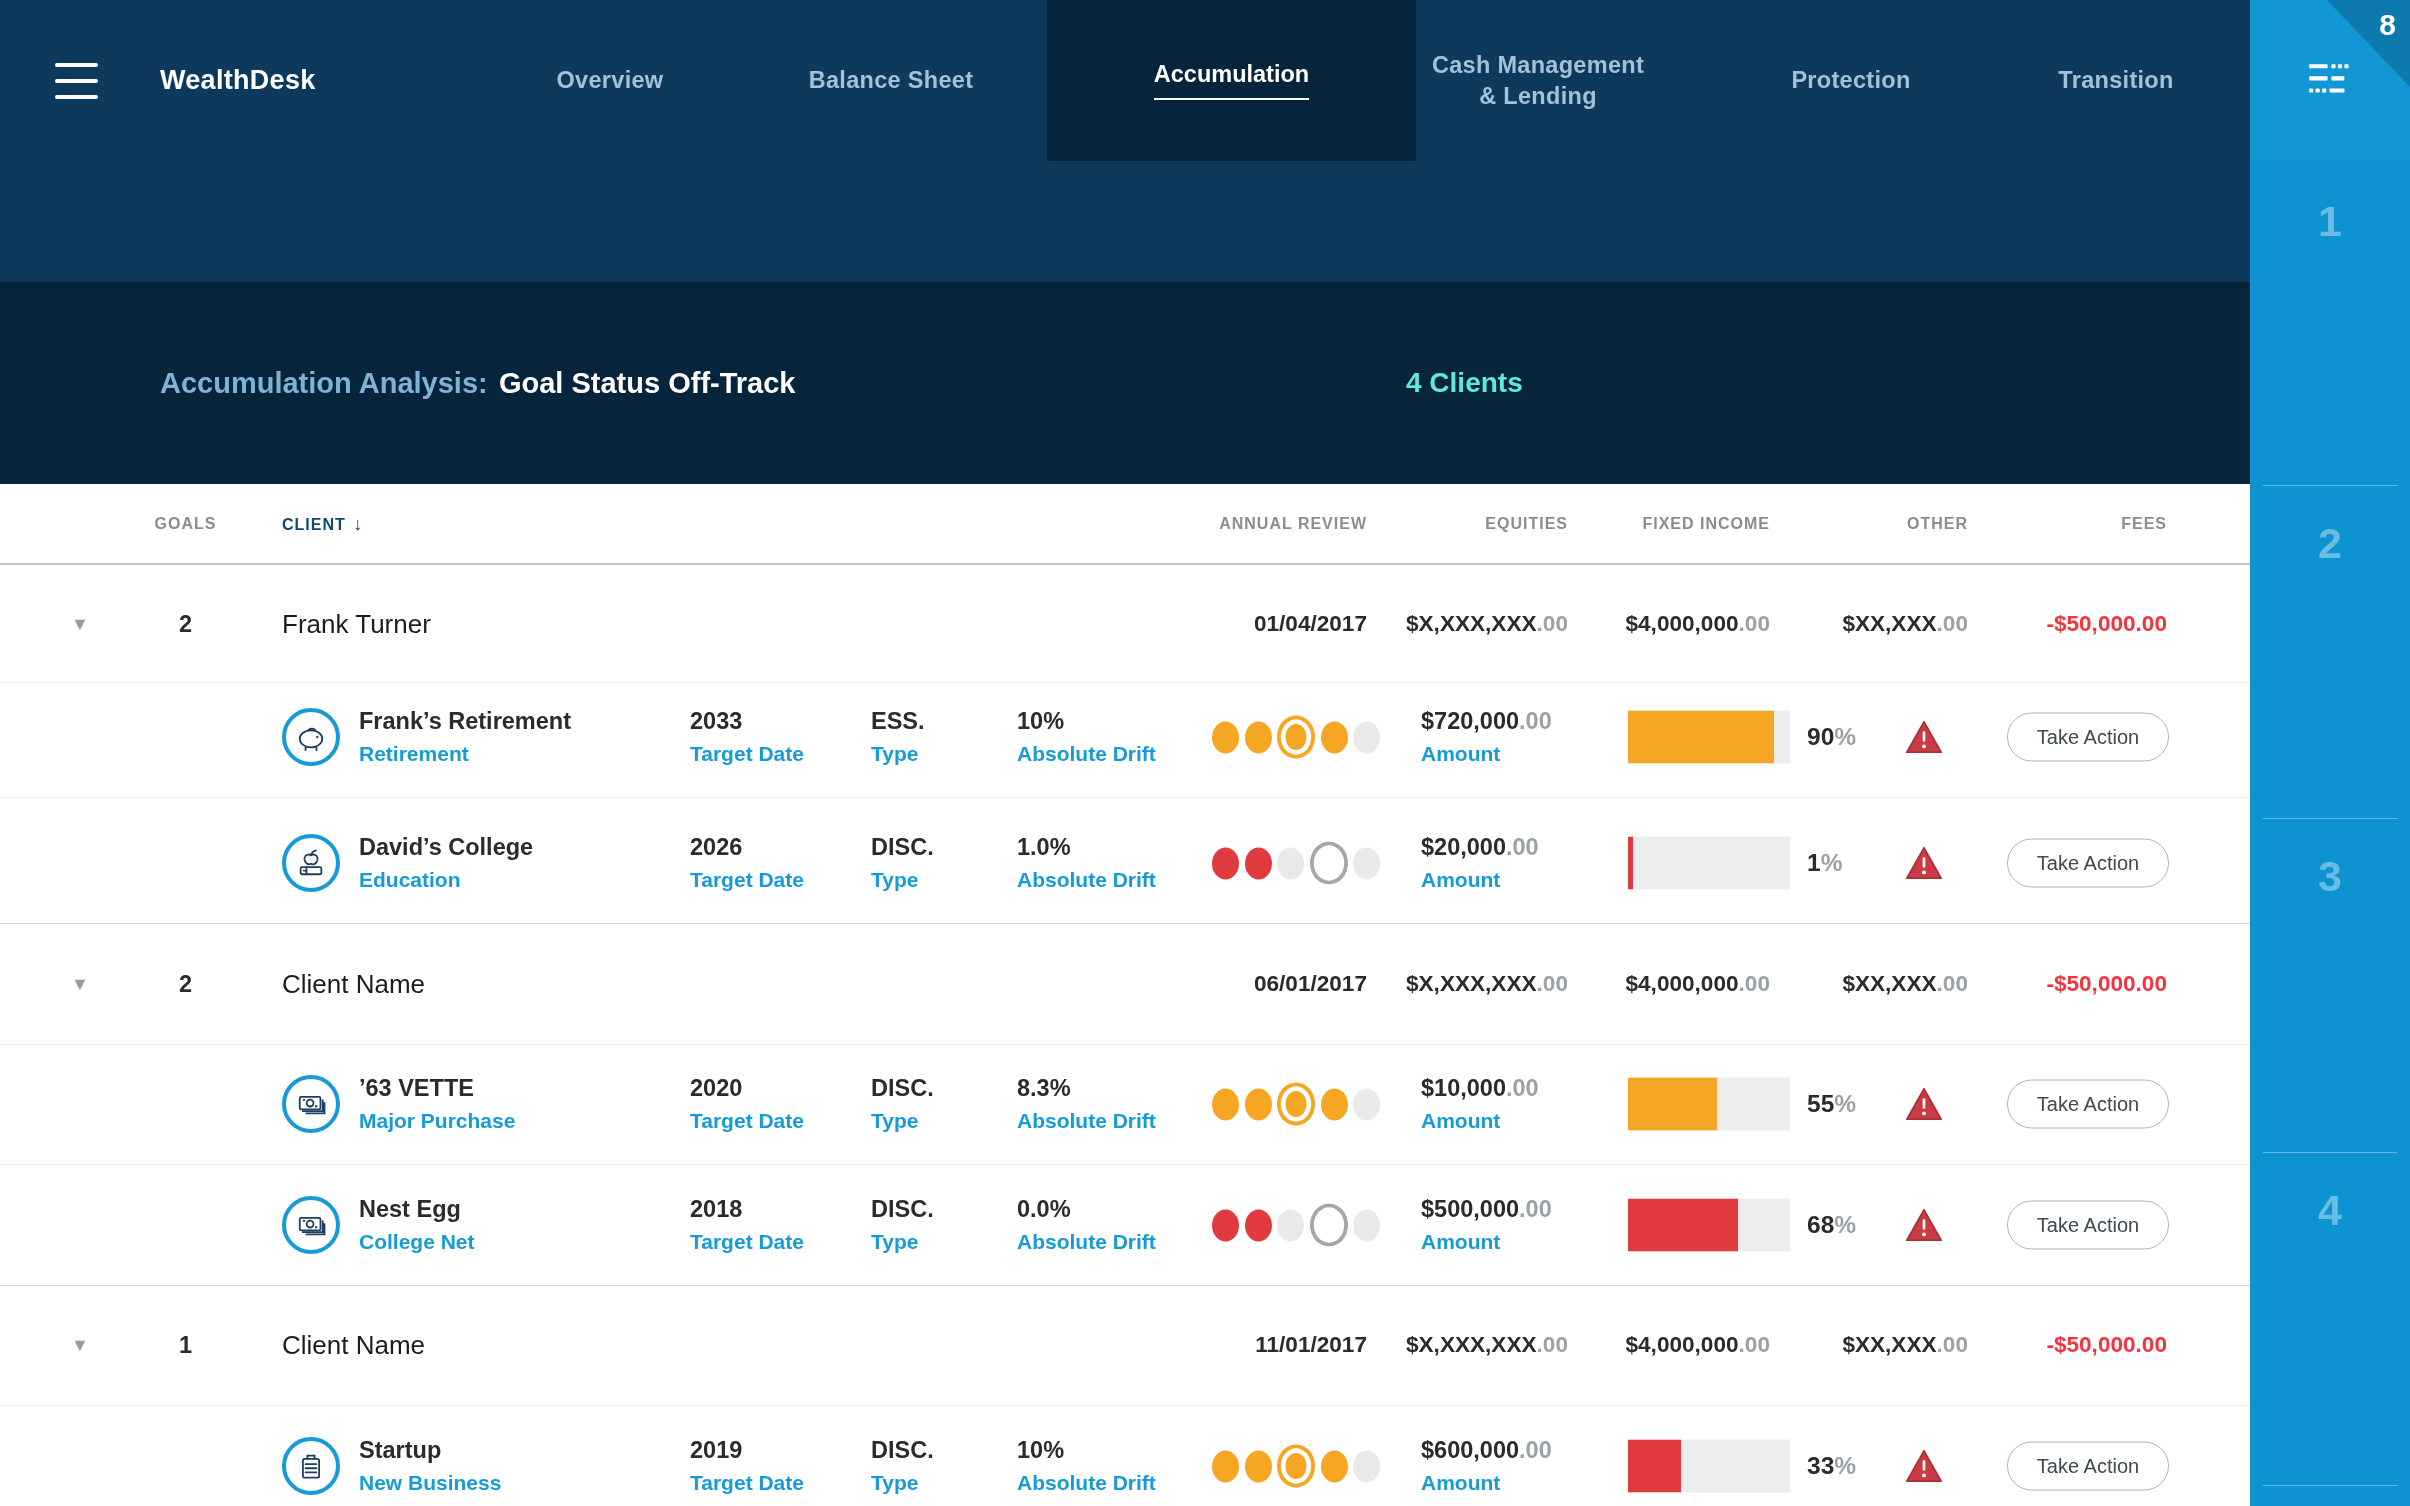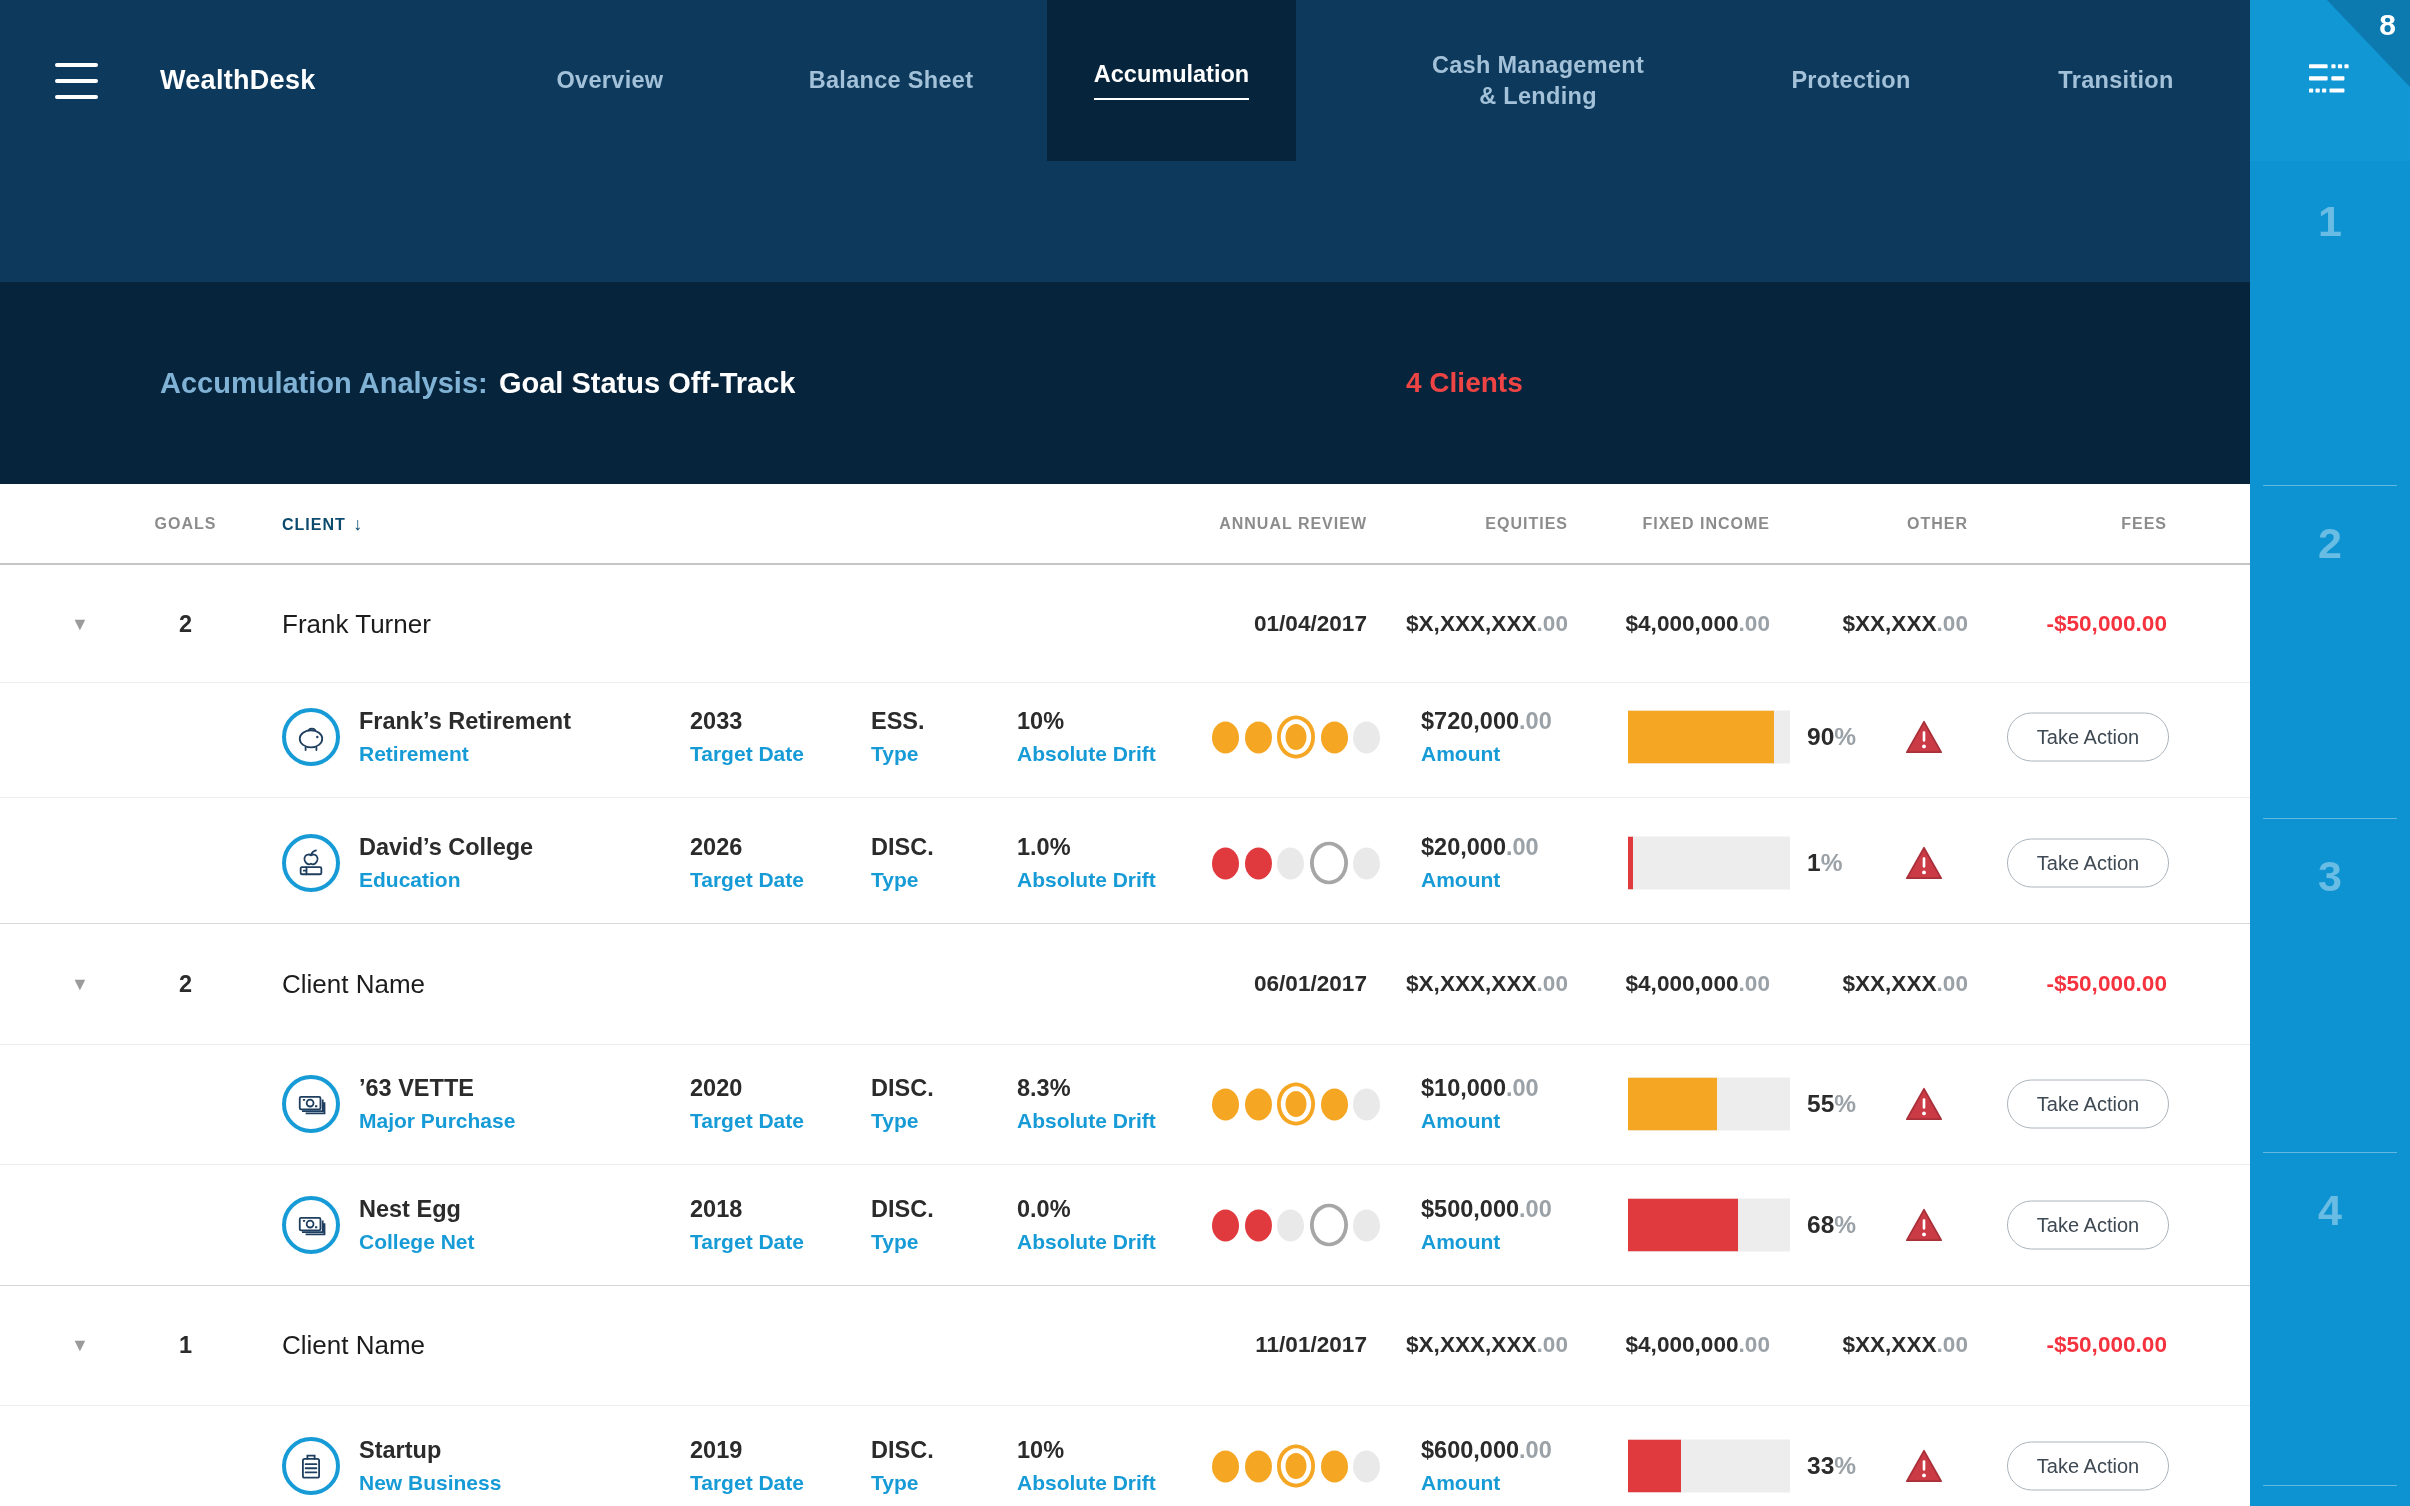--- a/index.html
+++ b/index.html
@@ -8,40 +8,40 @@
     position:relative; width:2411px; height:1507px; overflow:hidden; background:#fff;
     font-family:"Liberation Sans","DejaVu Sans",sans-serif; -webkit-font-smoothing:antialiased;
   }
   
   .nav{position:absolute;left:0;top:0;width:2250px;height:161px;background:#0D3A5C;}
   .hamburger{position:absolute;left:55px;top:63px;width:43px;height:36px;display:flex;flex-direction:column;justify-content:space-between;cursor:pointer;}
   .hamburger i{display:block;height:4.2px;background:#fff;border-radius:1.9px;}
   .brand{position:absolute;left:160px;top:0;height:161px;display:flex;align-items:center;color:#fff;font-size:27px;font-weight:700;letter-spacing:0.3px;}
   .tab{position:absolute;top:0;height:161px;display:flex;align-items:center;justify-content:center;transform:translateX(-50%);color:#A3C1D8;font-size:23.5px;font-weight:600;letter-spacing:0.3px;cursor:pointer;white-space:nowrap;}
   .tab.two-line{flex-direction:column;line-height:1.3;}
-  .tab-active-block{position:absolute;left:1047px;top:0;width:249px;height:161px;background:#07243D;display:flex;align-items:center;justify-content:center;cursor:pointer;}
+  .tab-active-block{position:absolute;left:1047px;top:0;width:369px;height:161px;background:#07243D;display:flex;align-items:center;justify-content:center;cursor:pointer;}
   .tab-active-block .tab-label{color:#fff;font-size:23.5px;font-weight:700;padding-bottom:9.4px;border-bottom:2.8px solid #fff;}
   
   .lookup-row{position:absolute;left:0;top:161px;width:2250px;height:121px;background:#0D3A5C;}
   .lookup-field{position:absolute;left:89px;top:179px;width:397px;height:87px;display:flex;align-items:flex-start;justify-content:space-between;border-bottom:4.7px dotted #1E9CD7;cursor:text;}
   .lookup-label{color:#fff;font-size:18px;font-weight:700;letter-spacing:1.3px;margin-top:17px;}
   .lookup-input{flex:1;background:transparent;border:none;outline:none;color:#fff;font-size:21px;margin:9.4px 7.5px 0 13px;min-width:9.4px;}
   .search-icon{margin-top:5.6px;cursor:pointer;}
   .toggle{position:absolute;left:1770px;top:192px;width:439px;height:58px;border:1.9px solid #1E9CD7;border-radius:31px;display:flex;overflow:hidden;}
   .toggle .half{flex:1;display:flex;align-items:center;justify-content:center;color:#fff;font-size:19px;font-weight:700;letter-spacing:1.9px;cursor:pointer;}
   .toggle .half.on{background:#1099D6;}
   
   .banner{position:absolute;left:0;top:282px;width:2250px;height:202px;background:#07243D;}
   .gauge{position:absolute;left:38px;top:340px;width:87px;height:87px;border-radius:50%;
     background:conic-gradient(#E8404C 0 28deg,#33485D 28deg 350deg,#E8404C 350deg 360deg);}
   .gauge::after{content:"";position:absolute;inset:9.4px;border-radius:50%;background:#07243D;}
   .banner-title{position:absolute;left:160px;top:0;height:202px;display:flex;align-items:center;font-size:29px;white-space:nowrap;}
   .banner-title .pre{color:#7FB2D4;font-weight:600;margin-right:11.3px;}
   .banner-title .emp{color:#fff;font-weight:700;}
-  .clients-count{position:absolute;left:1406px;top:0;height:202px;display:flex;align-items:center;color:#ef4444;font-size:28px;font-weight:700;white-space:nowrap;}
+  .clients-count{position:absolute;left:1406px;top:0;height:202px;display:flex;align-items:center;color:#5eead4;font-size:28px;font-weight:700;white-space:nowrap;}
   .pill-btn{position:absolute;top:350px;height:62px;border:1.9px solid #1E9CD7;border-radius:32px;background:transparent;display:flex;align-items:center;justify-content:center;gap:15px;color:#fff;font-size:19px;font-weight:700;letter-spacing:1.1px;cursor:pointer;font-family:inherit;}
   .btn-filters{left:1589px;width:238px;}
   .btn-bulk{left:1848px;width:242px;}
   .close-btn{position:absolute;left:2156px;top:364px;width:38px;height:38px;background:transparent;border:none;cursor:pointer;}
   
   .table{position:absolute;left:0;top:485px;width:2250px;height:1022px;background:#fff;}
   .thead{position:absolute;left:0;top:0;width:2250px;height:80px;border-bottom:2.8px solid #C6C6C6;}
   .h{position:absolute;top:50%;transform:translateY(-50%);font-size:16px;font-weight:700;letter-spacing:1px;color:#8C8C8C;white-space:nowrap;}
   .h-goals{left:141px;width:89px;text-align:center;}
   .h-client{left:282px;color:#0c4a6e;cursor:pointer;}

